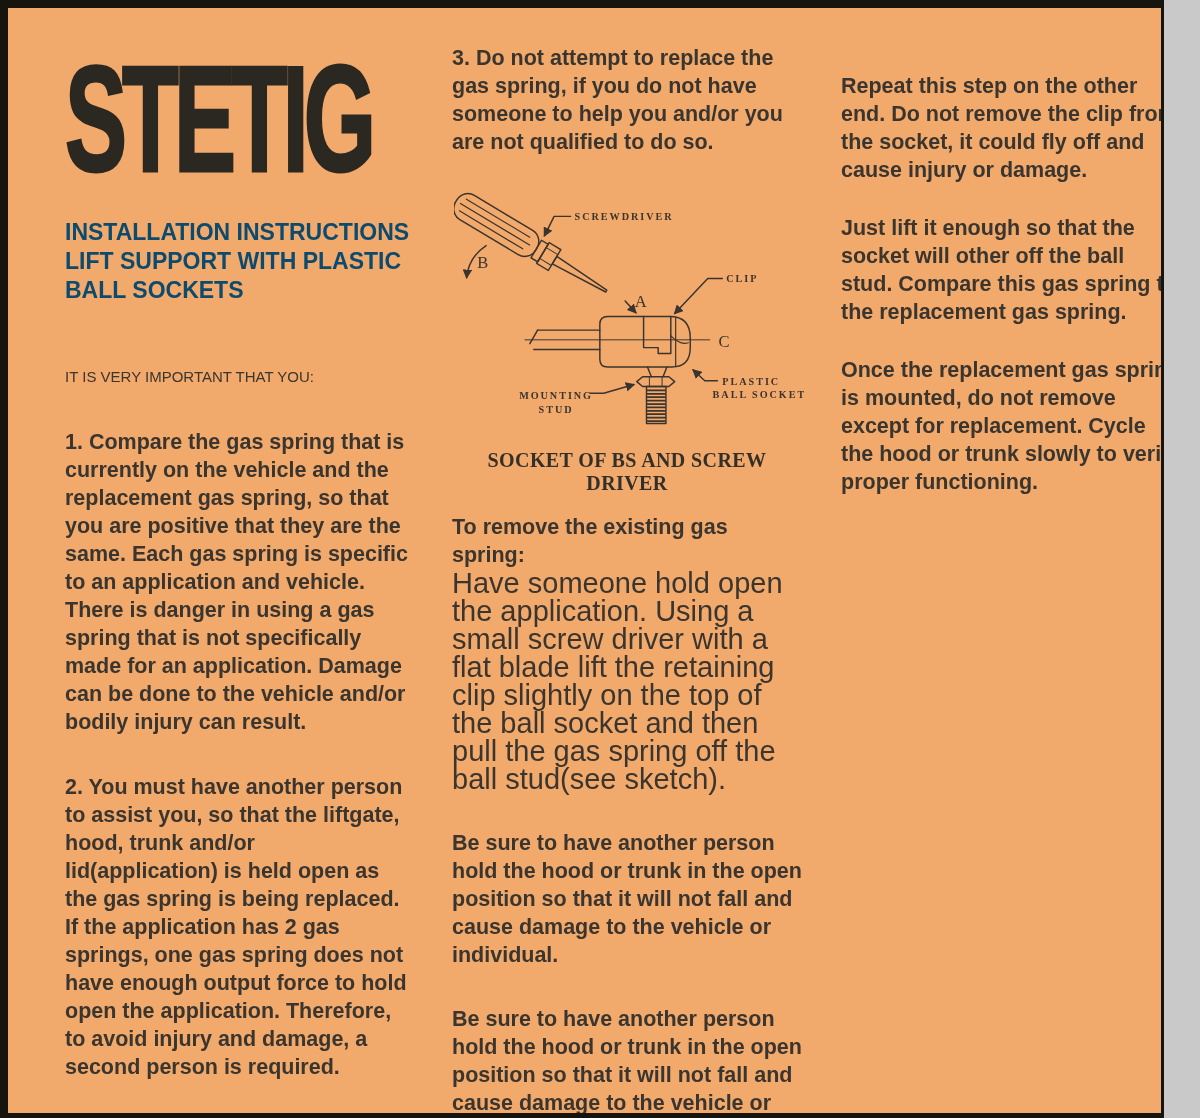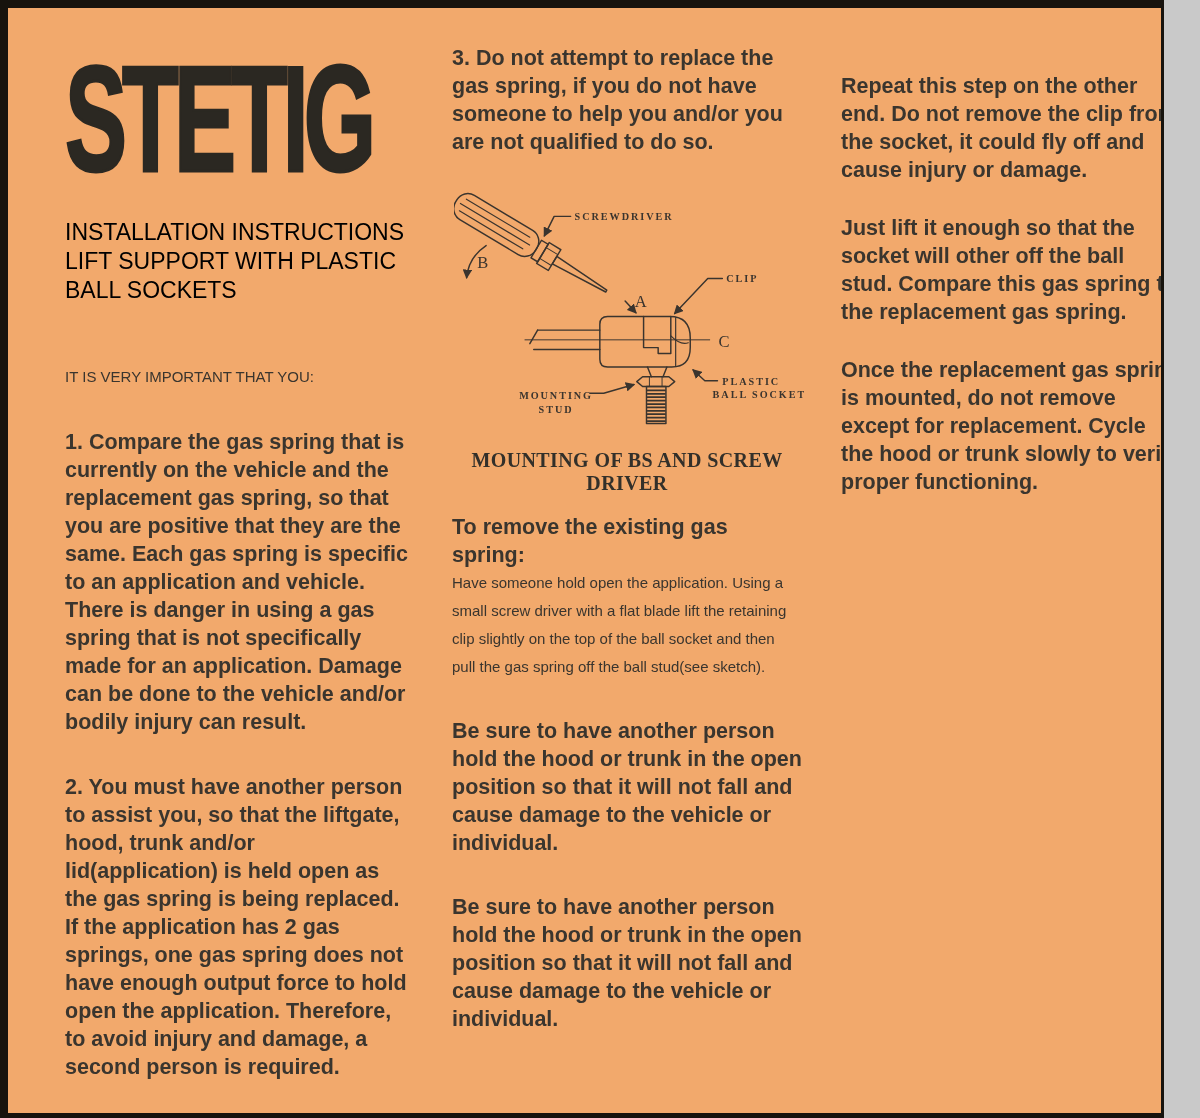--- a/index.html
+++ b/index.html
@@ -37,23 +37,23 @@
     line-height:130px;
     letter-spacing:-8px;
     color:#2B2822;
     -webkit-text-stroke:3px #2B2822;
     transform:scaleX(0.62);
     transform-origin:0 50%;
   }
   .heading{
     margin-top:44px;
     font-size:23px;
-    font-weight:normal;
+    font-weight:bold;
     line-height:29px;
-    color:#000000;
+    color:#0c4a6e;
   }
   .intro{
     margin-top:58px;
     font-size:15px;
     line-height:28px;
   }
   p.body{
     margin:0;
     font-size:21.5px;
     line-height:28px;
@@ -78,21 +78,21 @@
     letter-spacing:0.4px;
     color:#33302A;
   }
   .remove-block{margin-top:18px;}
   .remove-heading{
     font-size:21.5px;
     font-weight:bold;
     line-height:28px;
   }
   .remove-body{
-    font-size:15px;
+    font-size:29px;
     line-height:28px;
   }
   .col-mid p.body{margin-top:36px;}
 
   
   .dlabel{
     font-family:"Liberation Serif", serif;
     font-weight:bold;
     font-size:10.5px;
     letter-spacing:2px;
@@ -187,21 +187,21 @@
       <text class="dlabel" x="280" y="95" stroke="none">CLIP</text>
       <text class="dlabel" x="105" y="215" text-anchor="middle" stroke="none">MOUNTING</text>
       <text class="dlabel" x="105" y="229" text-anchor="middle" stroke="none">STUD</text>
       <text class="dlabel" x="276" y="200" stroke="none">PLASTIC</text>
       <text class="dlabel" x="266" y="214" stroke="none">BALL SOCKET</text>
       <text class="dpoint" x="186" y="120" stroke="none">A</text>
       <text class="dpoint" x="24" y="80" stroke="none">B</text>
       <text class="dpoint" x="272" y="161" stroke="none">C</text>
     </svg>
 
-    <div class="caption">MOUNTING OF BS AND SCREW DRIVER</div>
+    <div class="caption">SOCKET OF BS AND SCREW DRIVER</div>
 
     <div class="remove-block">
       <div class="remove-heading">To remove the existing gas spring:</div>
       <div class="remove-body">Have someone hold open the application. Using a small screw driver with a flat blade lift the retaining clip slightly on the top of the ball socket and then pull the gas spring off the ball stud(see sketch).</div>
     </div>
 
     <p class="body">Be sure to have another person hold the hood or trunk in the open position so that it will not fall and cause damage to the vehicle or individual.</p>
     <p class="body">Be sure to have another person hold the hood or trunk in the open position so that it will not fall and cause damage to the vehicle or individual.</p>
   </div>
 

